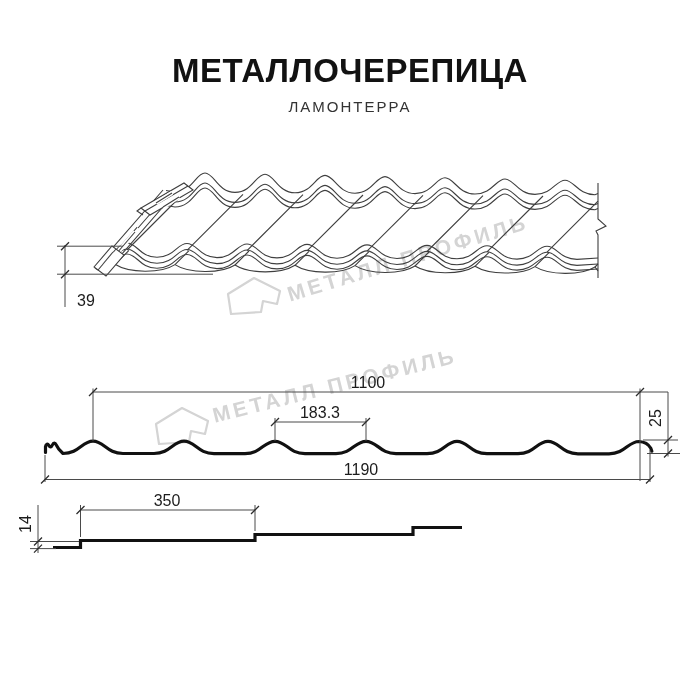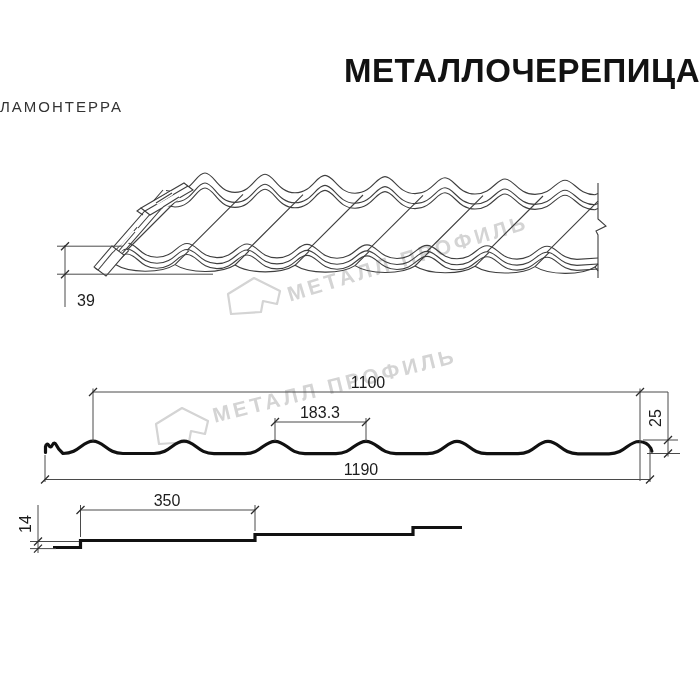--- a/index.html
+++ b/index.html
@@ -2,25 +2,25 @@
 <html><head>
 <meta charset="utf-8">
 <style>
   html,body{margin:0;padding:0}
   body{
     width:700px;height:700px;position:relative;overflow:hidden;
     background:#ffffff;
     font-family:"Liberation Sans",sans-serif;
   }
   .title{
-    position:absolute;top:52px;left:0;width:700px;text-align:right;
+    position:absolute;top:52px;left:0;width:700px;text-align:center;
     font-size:33px;font-weight:bold;color:#121212;letter-spacing:.5px;
   }
   .subtitle{
-    position:absolute;top:98px;left:0;width:700px;text-align:left;
+    position:absolute;top:98px;left:0;width:700px;text-align:center;
     font-size:15px;font-weight:normal;color:#333;letter-spacing:2px;
   }
   .wm-text{
     position:absolute;color:#d4d4d4;font-weight:bold;white-space:nowrap;
     font-size:21px;letter-spacing:3.5px;transform-origin:left center;
   }
   #wm1{left:288px;top:283px;transform:rotate(-17deg)}
   #wm2{left:213px;top:404px;transform:rotate(-14deg)}
   .wm-logo{position:absolute}
   #logo1{left:226px;top:276px}

